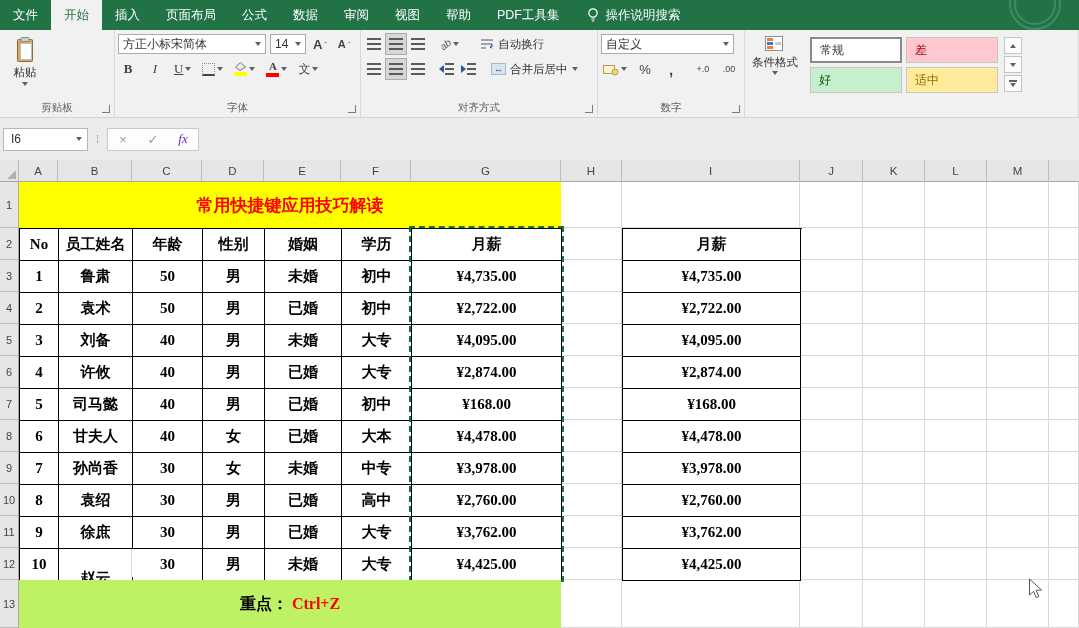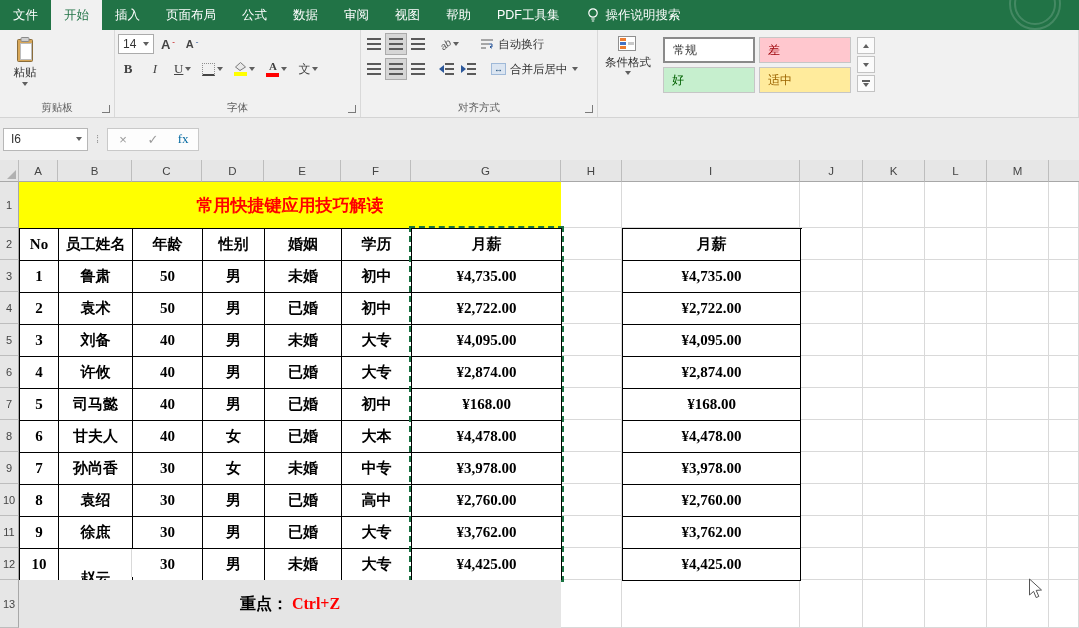--- a/index.html
+++ b/index.html
@@ -95,42 +95,42 @@
   .morebar { width:8px; height:1.5px; background:#5f5f5f; }
 
   
   #fbar { position:absolute; top:118px; left:0; width:1079px; height:42px; background:#ececec;
     display:flex; align-items:center; padding:0 3px; }
   .namebox { width:85px; height:23px; background:#fff; border:1px solid #b7b7b7; display:flex;
     align-items:center; justify-content:space-between; font-size:12px; color:#333; padding:0 5px 0 7px; }
   .dots { color:#9a9a9a; font-size:11px; margin:0 8px; letter-spacing:0; line-height:1; }
   .fbtns { height:23px; border:1px solid #c9c9c9; background:#fdfdfd; display:flex; align-items:center; }
   .fbtn { width:30px; text-align:center; color:#9a9a9a; font-size:13px; }
-  .fbtn.fx { font-family:"Liberation Serif",serif; color:#0369a1; }
+  .fbtn.fx { font-family:"Liberation Serif",serif; font-style:italic; color:#6d28d9; }
   .finput { flex:1; height:23px; background:#fff; border:1px solid #c9c9c9; margin-left:5px;
     display:flex; align-items:center; padding-left:7px; font-size:12px; color:#333; }
 
   
   #sheet { position:absolute; top:160px; left:0; width:1079px; height:468px; background:#fff; overflow:hidden; }
   #colheads { display:flex; height:22px; }
   .chead { background:#e6e6e6; border-right:1px solid #bdbdbd; border-bottom:1px solid #a8a8a8;
     display:flex; align-items:center; justify-content:center; font-size:11.5px; color:#454545; }
   .chead.corner { position:relative; }
   .chead.corner::after { content:""; position:absolute; right:2px; bottom:2px; width:0; height:0;
     border-left:9px solid transparent; border-bottom:9px solid #b1b1b1; }
   .srow { display:flex; }
   .rhead { width:19px; background:#e6e6e6; border-right:1px solid #a8a8a8; border-bottom:1px solid #bdbdbd;
     display:flex; align-items:center; justify-content:center; font-size:11px; color:#454545; flex:none; }
   .cell { border-right:1px solid #d9d9d9; border-bottom:1px solid #d9d9d9; background:#fff; flex:none; }
 
   .ovl { position:absolute; }
   .serif { font-family:"Liberation Serif","DejaVu Serif",serif; }
   #ovl-title { left:19px; top:22px; width:542px; height:46px; background:#ffff00;
     display:flex; align-items:center; justify-content:center; font-weight:bold; font-size:17px; color:#000; }
-  #ovl-footer { left:19px; top:420px; width:542px; height:48px; background:#e5e5e5;
+  #ovl-footer { left:19px; top:420px; width:542px; height:48px; background:#bef264;
     display:flex; align-items:center; justify-content:center; font-weight:bold; font-size:16px; color:#000; }
   .red-part { color:#ff0000; }
   #main-table { left:19px; top:68px; width:543px; border-left:1px solid #000; border-top:1px solid #000; }
   #salary-table { left:622px; top:68px; width:180px; border-left:1px solid #000; border-top:1px solid #000; }
   .trow { display:flex; height:32px; }
   .tcell { border-right:1px solid #000; border-bottom:1px solid #000; display:flex; align-items:center;
     justify-content:center; font-family:"Liberation Serif","DejaVu Serif",serif; font-weight:bold;
     font-size:15px; color:#000; background:#fff; flex:none; }
   #ants { left:409px; top:66px; width:155px; height:356px; border:2px dashed #1a7343; pointer-events:none; }
 
@@ -175,20 +175,24 @@
         </svg>
         <span>粘贴</span>
         <span class="caret"></span>
       </div>
       <div class="glabel">剪贴板</div>
       <div class="launcher"></div>
     </div>
 
     <div class="group" id="g-font">
       <div class="rrow">
+        <div class="combo font-name">
+          <span>方正小标宋简体</span>
+            <span class="caret"></span>
+        </div>
         <div class="combo font-size">
           <span>14</span>
             <span class="caret"></span>
         </div>
         <span class="ibtn">
             <span class="glyphA">A</span>
             <small style="color:#c00000;font-size:8px;">ˆ</small>
           </span>
         <span class="ibtn">
             <span class="glyphA" style="font-size:11px;">A</span>
@@ -279,20 +283,43 @@
         <span class="mini-btn" style="margin-left:8px;">
           <span class="merge-ic">↔</span>
           <span>合并后居中</span>
           <span class="caret"></span>
         </span>
       </div>
       <div class="glabel">对齐方式</div>
       <div class="launcher"></div>
     </div>
 
+    <div class="group" id="g-num">
+      <div class="rrow">
+        <div class="combo num-combo">
+          <span>自定义</span>
+            <span class="caret"></span>
+        </div>
+      </div>
+      <div class="rrow" style="gap:6px;">
+        <span class="ibtn">
+          <svg width="16" height="13" viewBox="0 0 16 13">
+            <rect x="0.5" y="2.5" width="11" height="8" fill="#fdf3d0" stroke="#b99d4e"></rect>
+            <circle cx="12" cy="9" r="3" fill="#f2d479" stroke="#b99d4e"></circle>
+          </svg>
+          <span class="caret"></span>
+        </span>
+        <span class="ibtn" style="font-size:13px;">%</span>
+        <span class="ibtn" style="font-size:15px;font-weight:bold;">,</span>
+        <span class="ibtn decim" style="margin-left:6px;">+.0</span>
+        <span class="ibtn decim">.00</span>
+      </div>
+      <div class="glabel">数字</div>
+      <div class="launcher"></div>
+    </div>
 
     <div class="group" id="g-style">
       <div class="big-btn">
         <svg width="20" height="17" viewBox="0 0 20 17">
           <rect x="0.5" y="0.5" width="17" height="14" fill="#ffffff" stroke="#8f8f8f"></rect>
           <rect x="2" y="2" width="6" height="3" fill="#ed7d31"></rect>
           <rect x="2" y="6" width="6" height="3" fill="#4472c4"></rect>
           <rect x="2" y="10" width="6" height="3" fill="#ed7d31"></rect>
           <rect x="10" y="6" width="6" height="3" fill="#c9c9c9"></rect>
         </svg>

